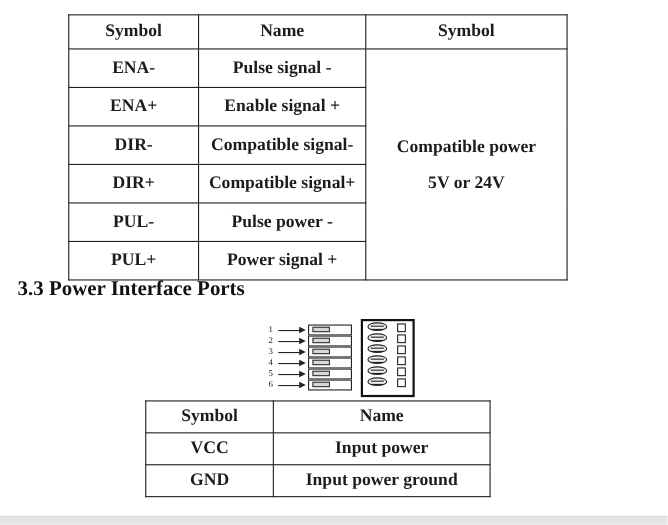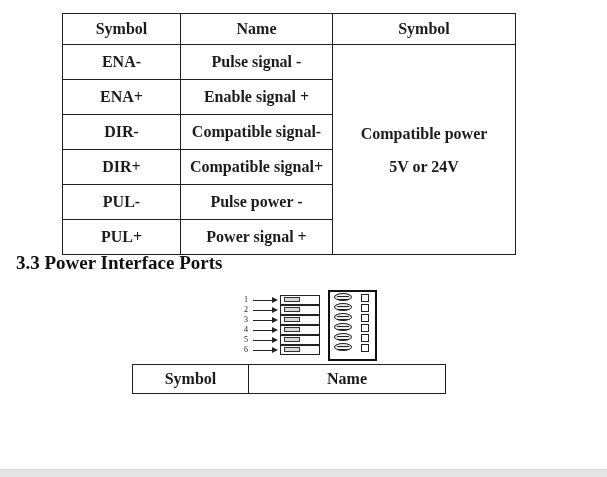--- a/index.html
+++ b/index.html
@@ -282,18 +282,26 @@
   <table class="doc-table power-table">
     <colgroup>
       <col style="width:116px">
       <col style="width:197px">
     </colgroup>
     <tbody>
       <tr>
         <th>Symbol</th>
         <th>Name</th>
       </tr>
+      <tr>
+        <td>VCC</td>
+        <td>Input power</td>
+      </tr>
+      <tr>
+        <td>GND</td>
+        <td>Input power ground</td>
+      </tr>
     </tbody>
   </table>
 
   <div class="footer-bar"></div>
 
 </div>
 
 </body></html>

